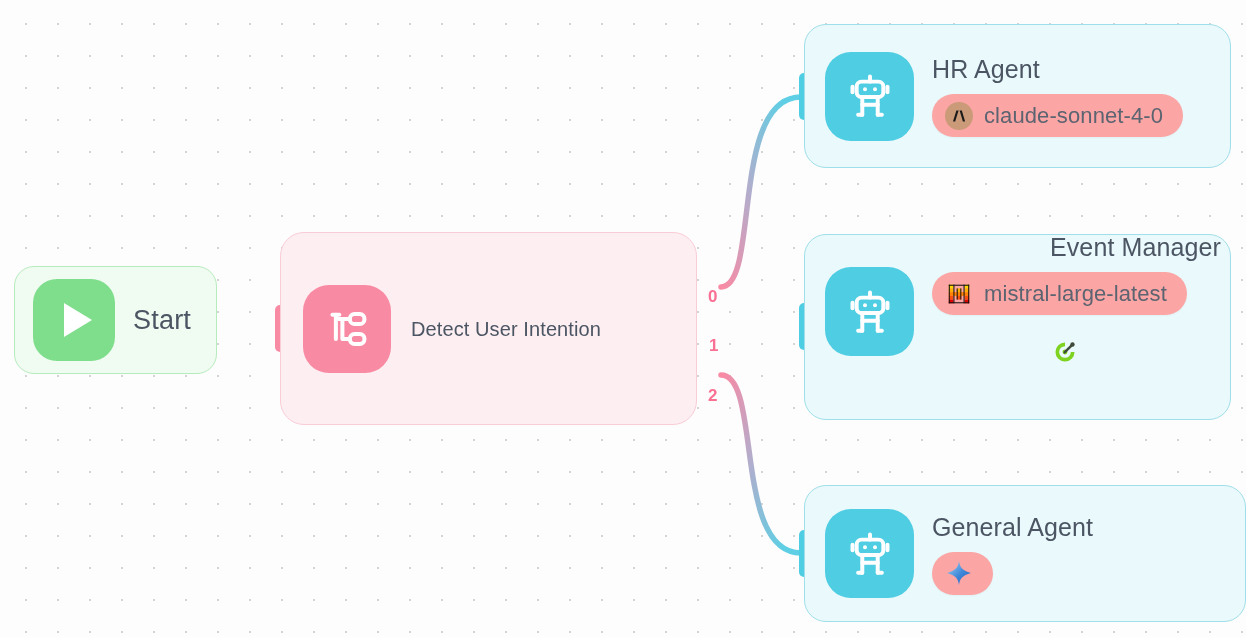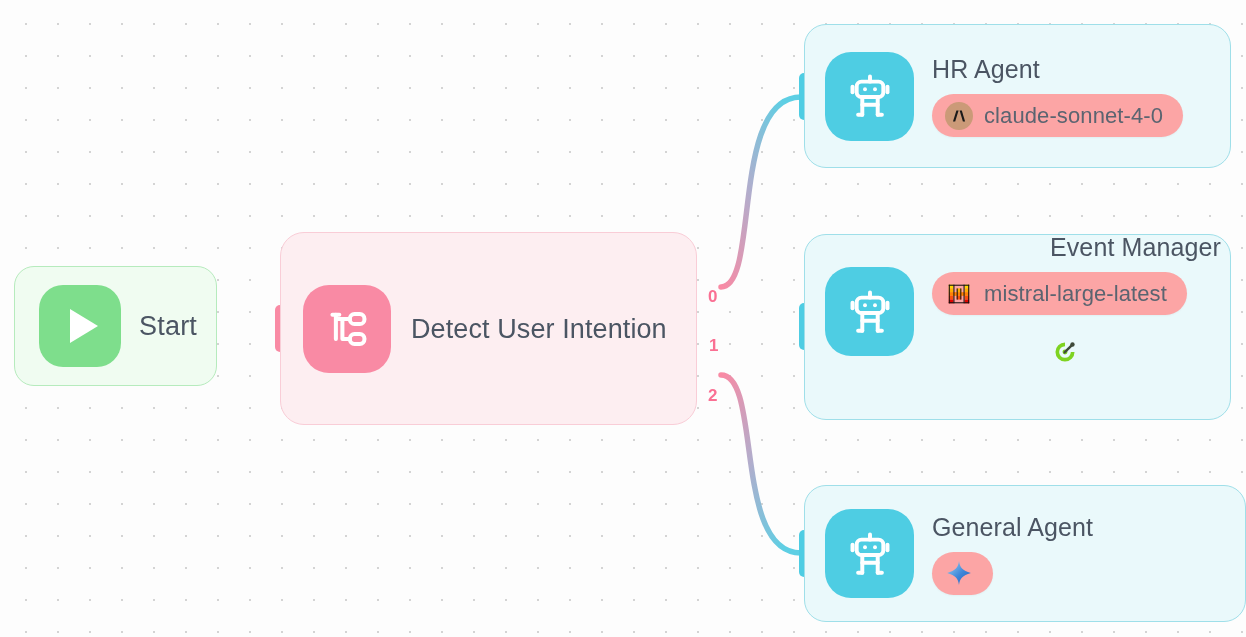--- a/index.html
+++ b/index.html
@@ -39,25 +39,25 @@
     border-radius: 22px;
     display: flex;
     align-items: center;
   }
 
   
   .node-start {
     left: 14px;
     top: 266px;
     width: 203px;
-    height: 120px;
+    height: 108px;
     background: #f0fcf1;
     border: 1.4px solid #b6ebbd;
     border-radius: 20px;
-    padding-left: 24px;
+    padding-left: 18px;
     gap: 18px;
   }
   .start-icon {
     width: 82px;
     height: 82px;
     border-radius: 24px;
     background: #7ede8c;
     display: flex;
     align-items: center;
     justify-content: center;
@@ -99,21 +99,21 @@
     flex: none;
   }
   .detect-body {
     display: flex;
     flex-direction: column;
     align-items: center;
     gap: 11px;
     margin-top: 2px;
   }
   .detect-title {
-    font-size: 27px;
+    font-size: 20px;
     color: #4b5563;
     white-space: nowrap;
     letter-spacing: .1px;
   }
 
   
   .node-agent {
     background: #eaf9fb;
     border: 1.3px solid #9fdfe9;
     border-radius: 22px;

